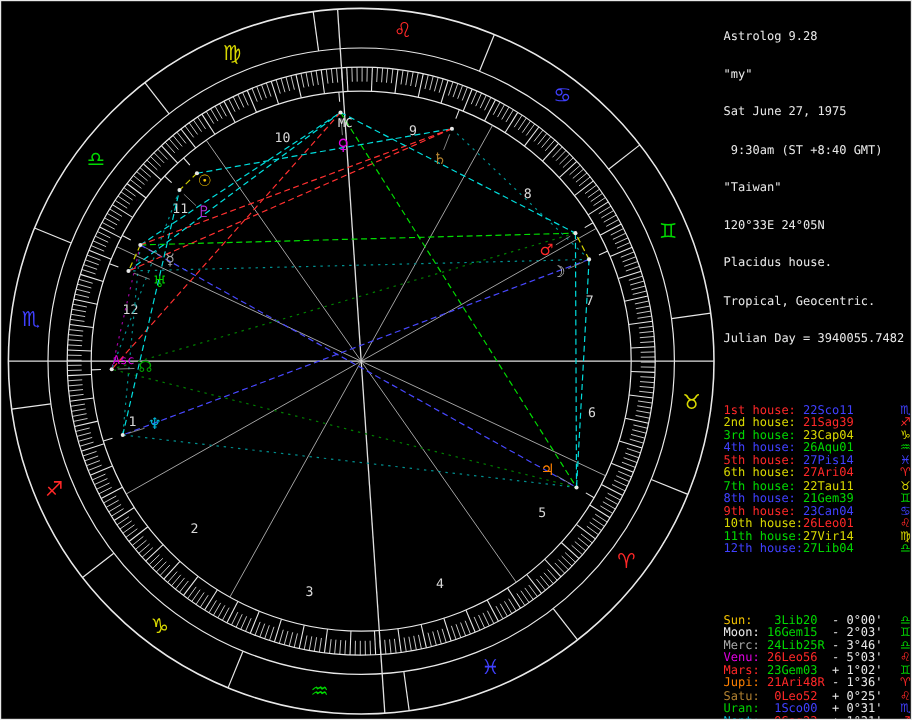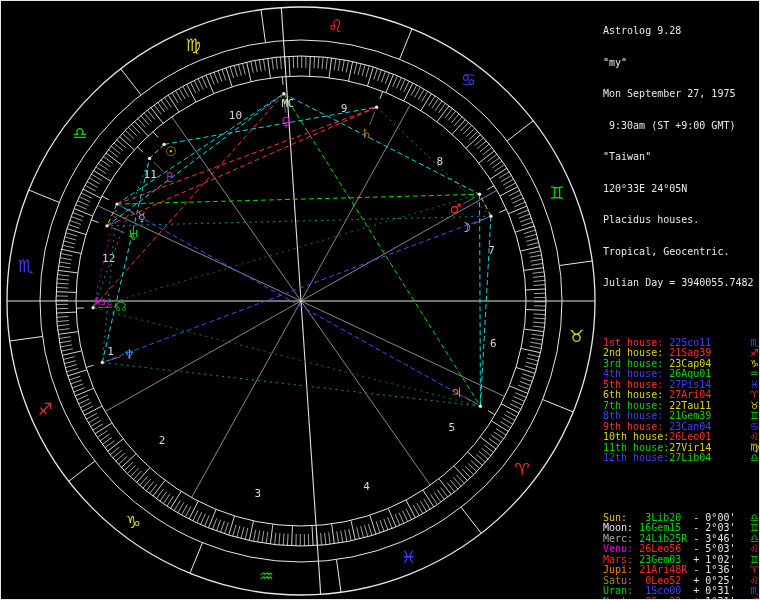--- a/index.html
+++ b/index.html
@@ -499,25 +499,25 @@
         <text x="454.50006197888547" y="207.64345800908006" fill="#ff2828" font-size="13" text-anchor="middle" dominant-baseline="central" font-family="DejaVu Sans">♂</text>
         <line x1="505.435767020183" y1="208.23319974615495" x2="498.1313841927987" y2="211.4960193107361" stroke="#e8e8e8" stroke-width="0.9"></line>
         <circle cx="489.9139535119914" cy="215.16669132088992" r="1.7" fill="#e8e8e8"></circle>
         <line x1="472.5660442969537" y1="222.91588778677016" x2="485.3487142448762" y2="217.20595354875314" stroke="#9a9a9a" stroke-width="0.7"></line>
         <text x="464.3486136161464" y="226.58655979692395" fill="#e8e8e8" font-size="13" text-anchor="middle" dominant-baseline="central" font-family="DejaVu Sans">☽</text>
       </svg>
   </div>
   <div class="sidebar">
     <div class="line">Astrolog 9.28</div>
     <div class="line">"my"</div>
-    <div class="line">Mon September 27, 1975</div>
-    <div class="line"> 9:30am (ST +9:00 GMT)</div>
+    <div class="line">Sat June 27, 1975</div>
+    <div class="line"> 9:30am (ST +8:40 GMT)</div>
     <div class="line">"Taiwan"</div>
     <div class="line">120°33E 24°05N</div>
-    <div class="line">Placidus houses.</div>
+    <div class="line">Placidus house.</div>
     <div class="line">Tropical, Geocentric.</div>
     <div class="line">Julian Day = 3940055.7482</div>
     <div class="spacer"></div>
     <div id="houses"><div class="row"><span style="color: rgb(255, 40, 40);">1st house: </span><span style="color: rgb(64, 64, 255);">22Sco11</span><span class="glyph-right" style="color: rgb(64, 64, 255);">♏</span></div><div class="row"><span style="color: rgb(216, 216, 0);">2nd house: </span><span style="color: rgb(255, 40, 40);">21Sag39</span><span class="glyph-right" style="color: rgb(255, 40, 40);">♐</span></div><div class="row"><span style="color: rgb(0, 216, 0);">3rd house: </span><span style="color: rgb(216, 216, 0);">23Cap04</span><span class="glyph-right" style="color: rgb(216, 216, 0);">♑</span></div><div class="row"><span style="color: rgb(64, 64, 255);">4th house: </span><span style="color: rgb(0, 216, 0);">26Aqu01</span><span class="glyph-right" style="color: rgb(0, 216, 0);">♒</span></div><div class="row"><span style="color: rgb(255, 40, 40);">5th house: </span><span style="color: rgb(64, 64, 255);">27Pis14</span><span class="glyph-right" style="color: rgb(64, 64, 255);">♓</span></div><div class="row"><span style="color: rgb(216, 216, 0);">6th house: </span><span style="color: rgb(255, 40, 40);">27Ari04</span><span class="glyph-right" style="color: rgb(255, 40, 40);">♈</span></div><div class="row"><span style="color: rgb(0, 216, 0);">7th house: </span><span style="color: rgb(216, 216, 0);">22Tau11</span><span class="glyph-right" style="color: rgb(216, 216, 0);">♉</span></div><div class="row"><span style="color: rgb(64, 64, 255);">8th house: </span><span style="color: rgb(0, 216, 0);">21Gem39</span><span class="glyph-right" style="color: rgb(0, 216, 0);">♊</span></div><div class="row"><span style="color: rgb(255, 40, 40);">9th house: </span><span style="color: rgb(64, 64, 255);">23Can04</span><span class="glyph-right" style="color: rgb(64, 64, 255);">♋</span></div><div class="row"><span style="color: rgb(216, 216, 0);">10th house:</span><span style="color: rgb(255, 40, 40);">26Leo01</span><span class="glyph-right" style="color: rgb(255, 40, 40);">♌</span></div><div class="row"><span style="color: rgb(0, 216, 0);">11th house:</span><span style="color: rgb(216, 216, 0);">27Vir14</span><span class="glyph-right" style="color: rgb(216, 216, 0);">♍</span></div><div class="row"><span style="color: rgb(64, 64, 255);">12th house:</span><span style="color: rgb(0, 216, 0);">27Lib04</span><span class="glyph-right" style="color: rgb(0, 216, 0);">♎</span></div></div>
     <div class="spacer"></div>
     <div id="planets"><div class="row"><span style="color: rgb(240, 192, 0);">Sun:  </span><span style="color: rgb(0, 216, 0);"> 3Lib20  </span><span style="color: rgb(232, 232, 232);">- 0°00'</span><span class="glyph-right" style="color: rgb(0, 216, 0);">♎</span></div><div class="row"><span style="color: rgb(232, 232, 232);">Moon: </span><span style="color: rgb(0, 216, 0);">16Gem15  </span><span style="color: rgb(232, 232, 232);">- 2°03'</span><span class="glyph-right" style="color: rgb(0, 216, 0);">♊</span></div><div class="row"><span style="color: rgb(168, 168, 168);">Merc: </span><span style="color: rgb(0, 216, 0);">24Lib25R </span><span style="color: rgb(232, 232, 232);">- 3°46'</span><span class="glyph-right" style="color: rgb(0, 216, 0);">♎</span></div><div class="row"><span style="color: rgb(224, 0, 224);">Venu: </span><span style="color: rgb(255, 40, 40);">26Leo56  </span><span style="color: rgb(232, 232, 232);">- 5°03'</span><span class="glyph-right" style="color: rgb(255, 40, 40);">♌</span></div><div class="row"><span style="color: rgb(255, 40, 40);">Mars: </span><span style="color: rgb(0, 216, 0);">23Gem03  </span><span style="color: rgb(232, 232, 232);">+ 1°02'</span><span class="glyph-right" style="color: rgb(0, 216, 0);">♊</span></div><div class="row"><span style="color: rgb(255, 128, 0);">Jupi: </span><span style="color: rgb(255, 40, 40);">21Ari48R </span><span style="color: rgb(232, 232, 232);">- 1°36'</span><span class="glyph-right" style="color: rgb(255, 40, 40);">♈</span></div><div class="row"><span style="color: rgb(176, 128, 48);">Satu: </span><span style="color: rgb(255, 40, 40);"> 0Leo52  </span><span style="color: rgb(232, 232, 232);">+ 0°25'</span><span class="glyph-right" style="color: rgb(255, 40, 40);">♌</span></div><div class="row"><span style="color: rgb(0, 208, 0);">Uran: </span><span style="color: rgb(64, 64, 255);"> 1Sco00  </span><span style="color: rgb(232, 232, 232);">+ 0°31'</span><span class="glyph-right" style="color: rgb(64, 64, 255);">♏</span></div><div class="row"><span style="color: rgb(0, 184, 216);">Nept: </span><span style="color: rgb(255, 40, 40);"> 9Sag23  </span><span style="color: rgb(232, 232, 232);">+ 1°31'</span><span class="glyph-right" style="color: rgb(255, 40, 40);">♐</span></div></div>
     
     
   </div>
 </div>

